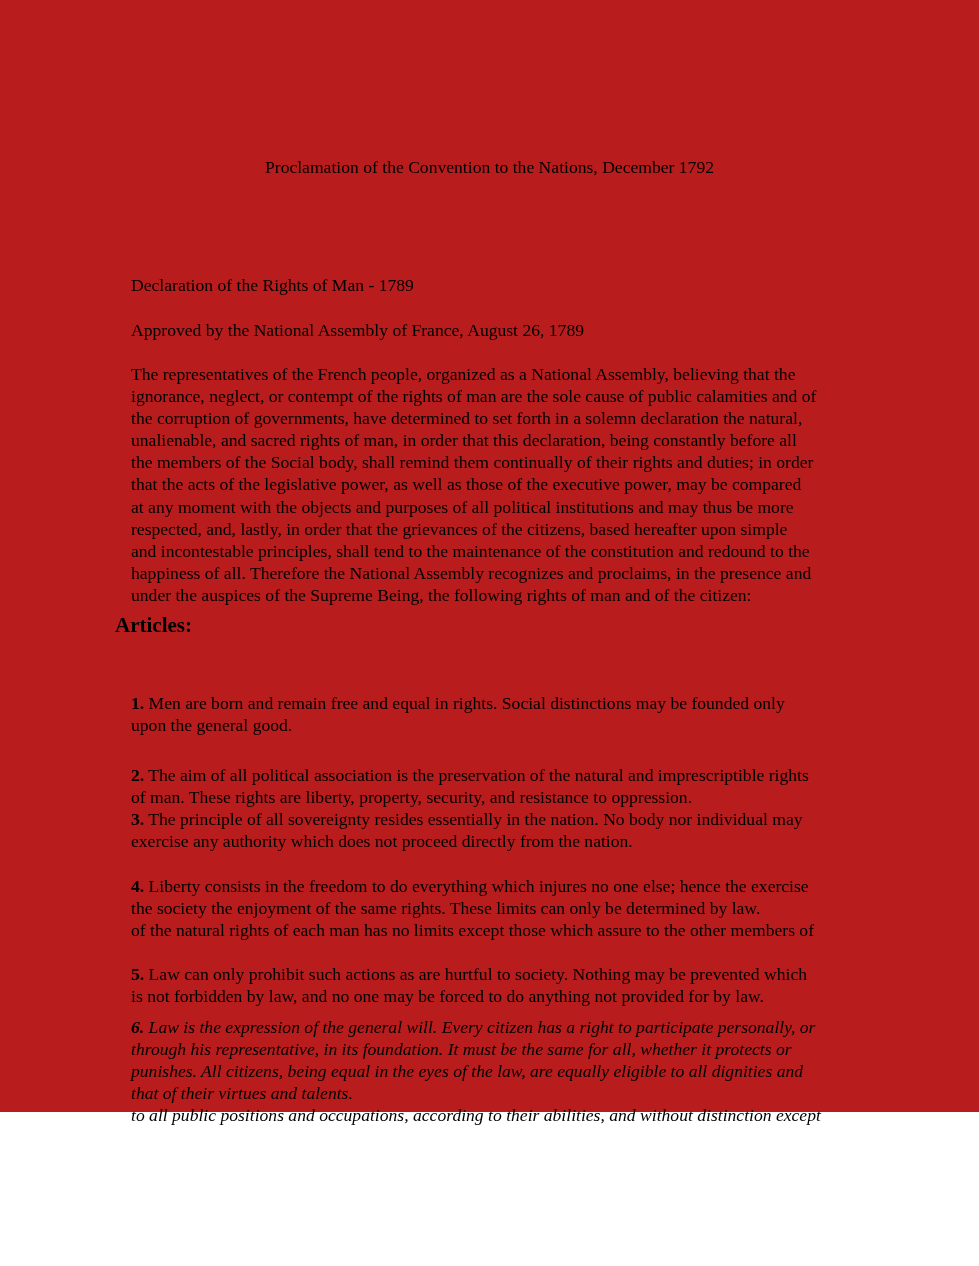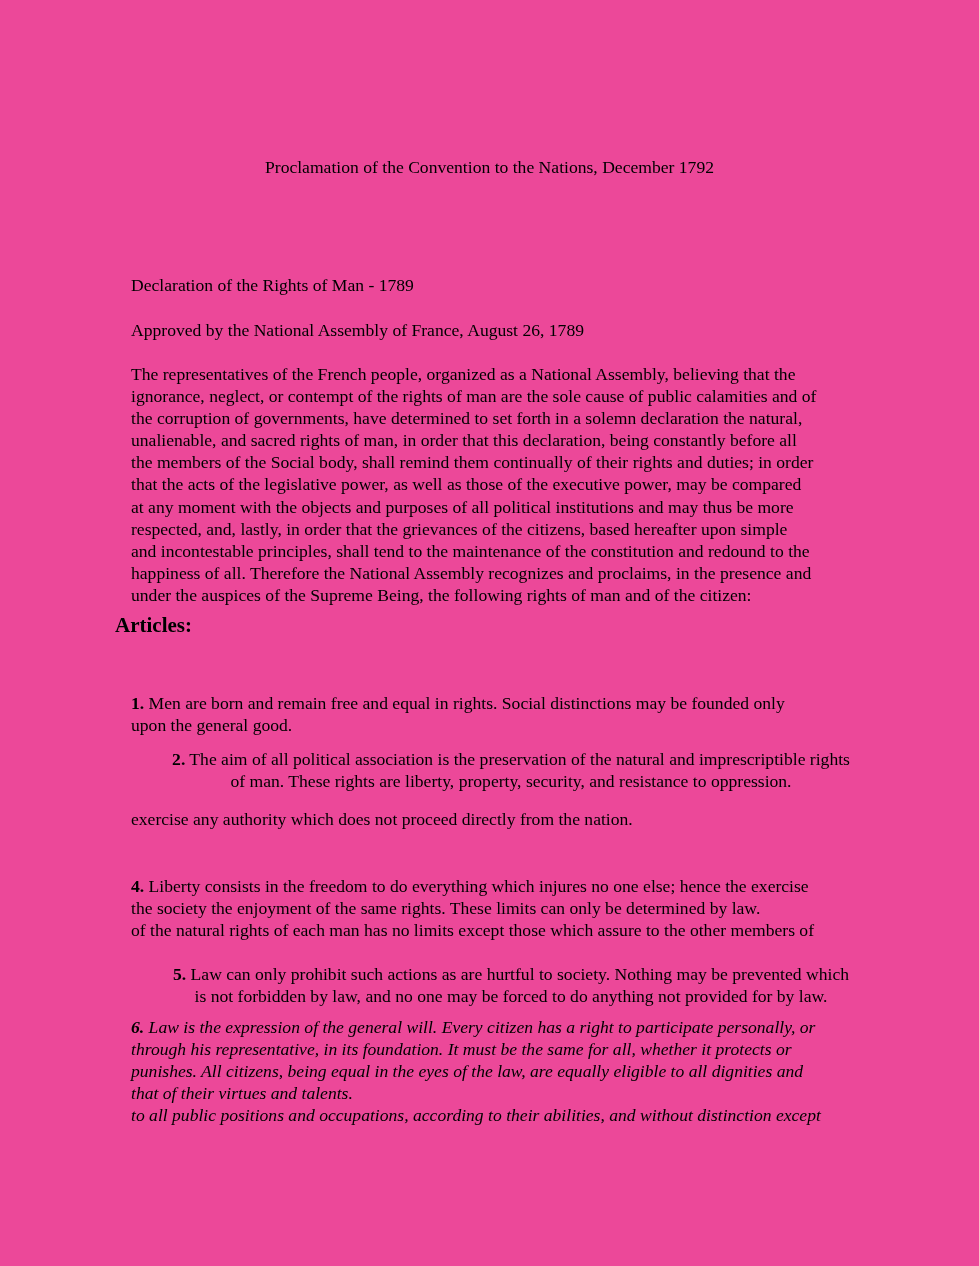--- a/index.html
+++ b/index.html
@@ -14,22 +14,22 @@
       overflow: hidden;
       font-family: "Liberation Serif", "DejaVu Serif", serif;
       color: #000000;
       font-size: 17.6px;
     }
     .page {
       position: absolute;
       left: 0;
       top: 0;
       width: 979px;
-      height: 1266px;
-      background: #ec4899;
+      height: 1112px;
+      background: #b91c1c;
     }
     .title {
       position: absolute;
       left: 0;
       width: 979px;
       top: 156px;
       text-align: center;
       line-height: 22px;
       margin: 0;
       font-weight: normal;
@@ -86,36 +86,37 @@
     <span class="line">under the auspices of the Supreme Being, the following rights of man and of the citizen:</span>
   </p>
 
   <h2 class="block heading" style="top:612px;">Articles:</h2>
 
   <div class="block" style="top:676px;font-family:Liberation Serif, serif;">
     <span class="line"><span class="num">1.</span><span style="white-space:pre"> Men are born and remain free and equal in rights. Social distinctions may be founded only</span></span>
     <span class="line">upon the general good.</span>
   </div>
 
-  <div class="block" style="top:732px;text-align:center;">
+  <div class="block" style="top:748px;">
     <span class="line"><span class="num">2.</span><span style="white-space:pre"> The aim of all political association is the preservation of the natural and imprescriptible rights</span></span>
     <span class="line">of man. These rights are liberty, property, security, and resistance to oppression.</span>
   </div>
 
   <div class="block" style="top:792px;">
+    <span class="line"><span class="num">3.</span><span style="white-space:pre"> The principle of all sovereignty resides essentially in the nation. No body nor individual may</span></span>
     <span class="line">exercise any authority which does not proceed directly from the nation.</span>
   </div>
 
   <div class="block" style="top:859px;">
     <span class="line"><span class="num">4.</span><span style="white-space:pre"> Liberty consists in the freedom to do everything which injures no one else; hence the exercise</span></span>
     <span class="line">the society the enjoyment of the same rights. These limits can only be determined by law.</span>
     <span class="line">of the natural rights of each man has no limits except those which assure to the other members of</span>
   </div>
 
-  <div class="block" style="top:947px;text-align:center;">
+  <div class="block" style="top:947px;">
     <span class="line"><span class="num">5.</span><span style="white-space:pre"> Law can only prohibit such actions as are hurtful to society. Nothing may be prevented which</span></span>
     <span class="line">is not forbidden by law, and no one may be forced to do anything not provided for by law.</span>
   </div>
 
   <div class="block" style="top:1000px;font-style:italic;">
     <span class="line"><span class="num">6.</span><span style="white-space:pre"> Law is the expression of the general will. Every citizen has a right to participate personally, or</span></span>
     <span class="line">through his representative, in its foundation. It must be the same for all, whether it protects or</span>
     <span class="line">punishes. All citizens, being equal in the eyes of the law, are equally eligible to all dignities and</span>
     <span class="line">that of their virtues and talents.</span>
     <span class="line">to all public positions and occupations, according to their abilities, and without distinction except</span>

